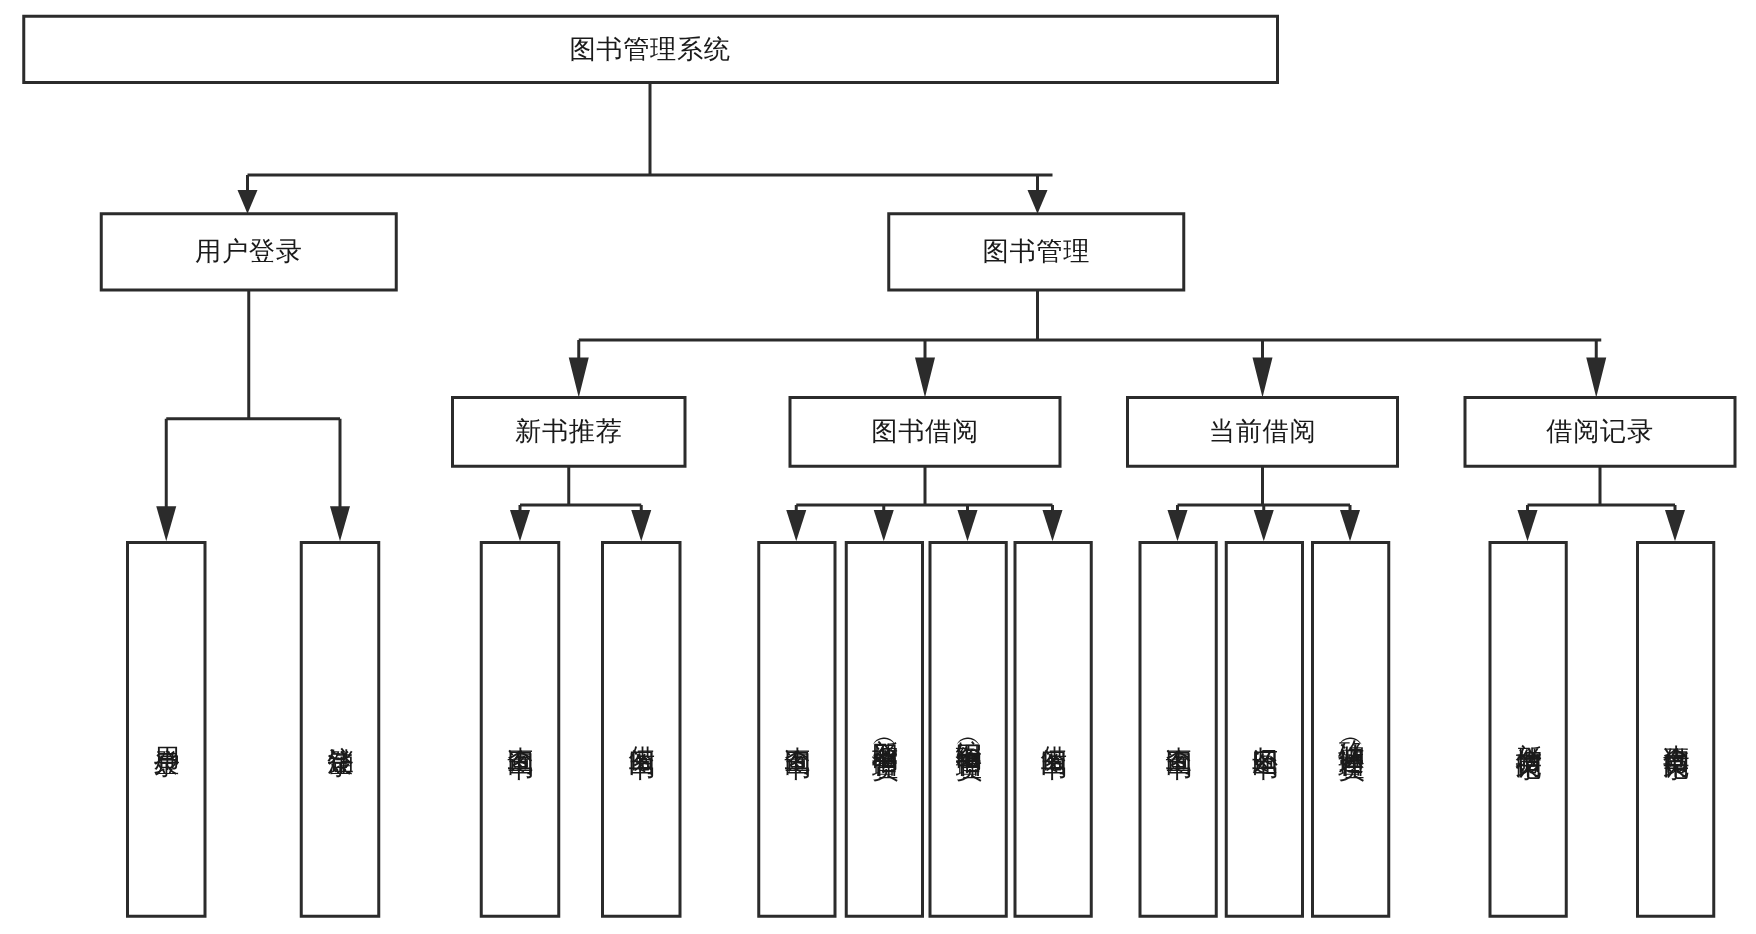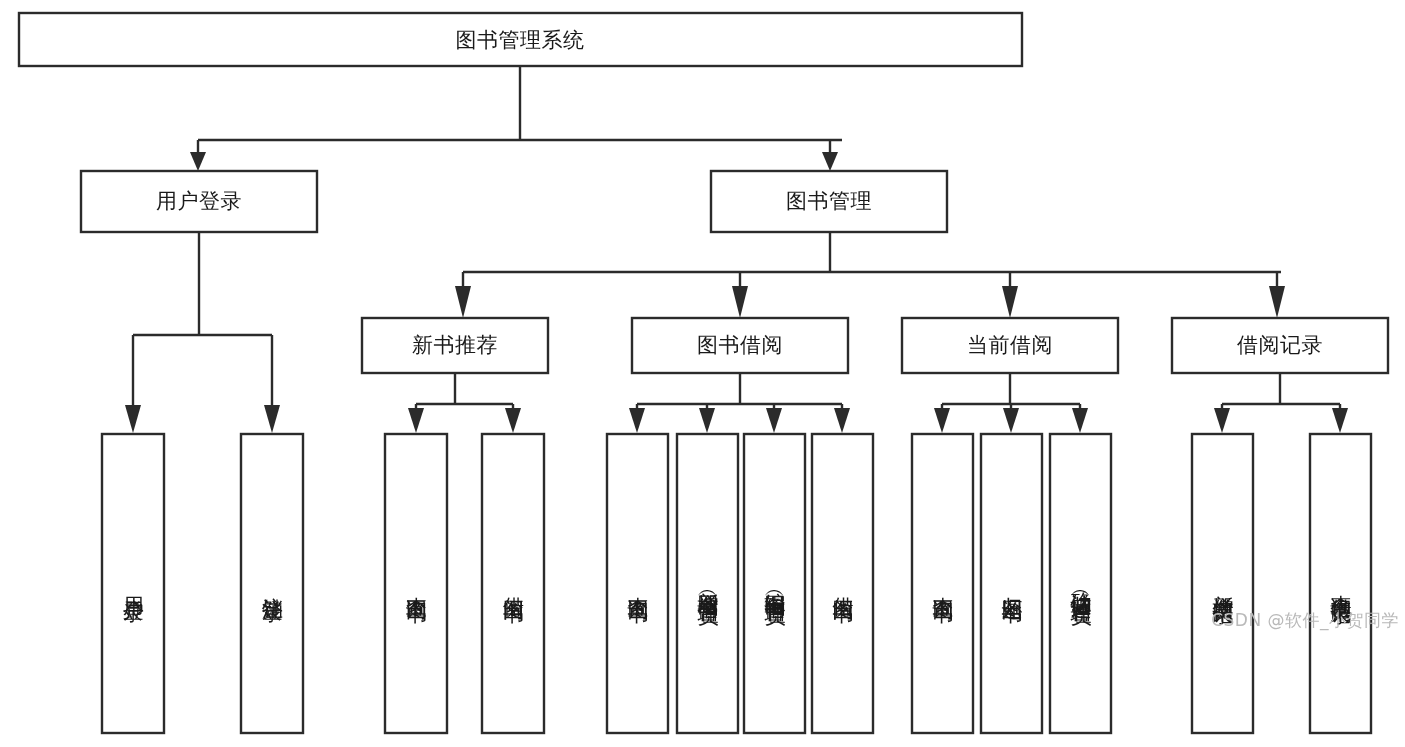--- a/index.html
+++ b/index.html
@@ -209,15 +209,14 @@
   <div class="node-label-v" style="left: 744px; top: 434px; width: 61px; height: 299px; justify-content: center; display: flex; align-items: center;">编辑图书（管理员）</div>
   <div class="node-label-v" style="left: 812px; top: 434px; width: 61px; height: 299px; display: flex; align-items: center; justify-content: center;">借阅图书</div>
 
   <div class="node-label-v" style="left: 912px; top: 434px; width: 61px; height: 299px; display: flex; align-items: center; justify-content: center;">查询图书</div>
   <div class="node-label-v" style="left: 981px; top: 434px; width: 61px; height: 299px; display: flex; align-items: center; justify-content: center;">归还图书</div>
   <div class="node-label-v" style="left: 1050px; top: 434px; width: 61px; height: 299px; justify-content: center; display: flex; align-items: center;">确认归还（管理员）</div>
 
   <div class="node-label-v" style="left: 1192px; top: 434px; width: 61px; height: 299px; display: flex; align-items: center; justify-content: center;">新增借阅记录</div>
   <div class="node-label-v" style="left: 1310px; top: 434px; width: 61px; height: 299px; display: flex; align-items: center; justify-content: center;">查询借阅记录</div>
 
-  <div class="watermark">CSDN @软件_小贺同学</div>
 
 </div>
 
 </body></html>

